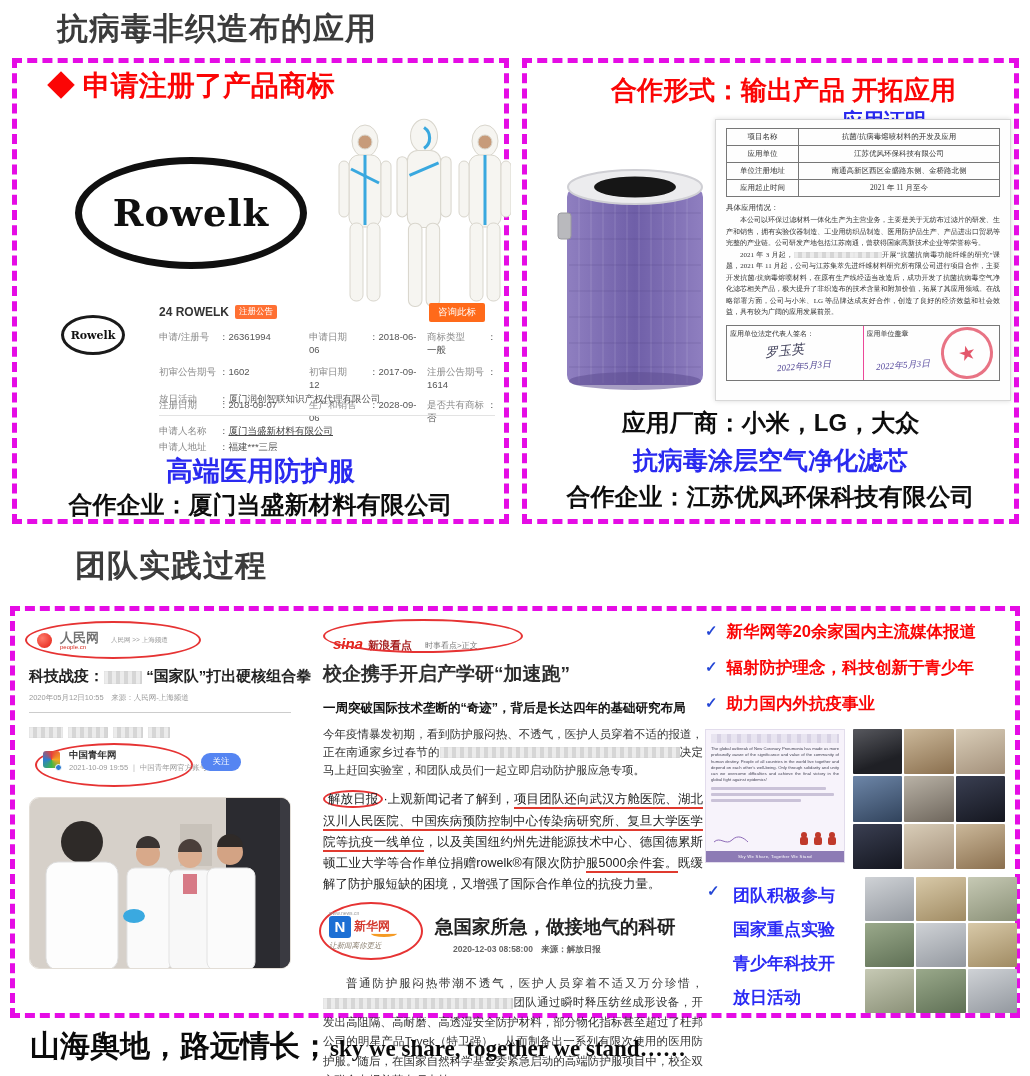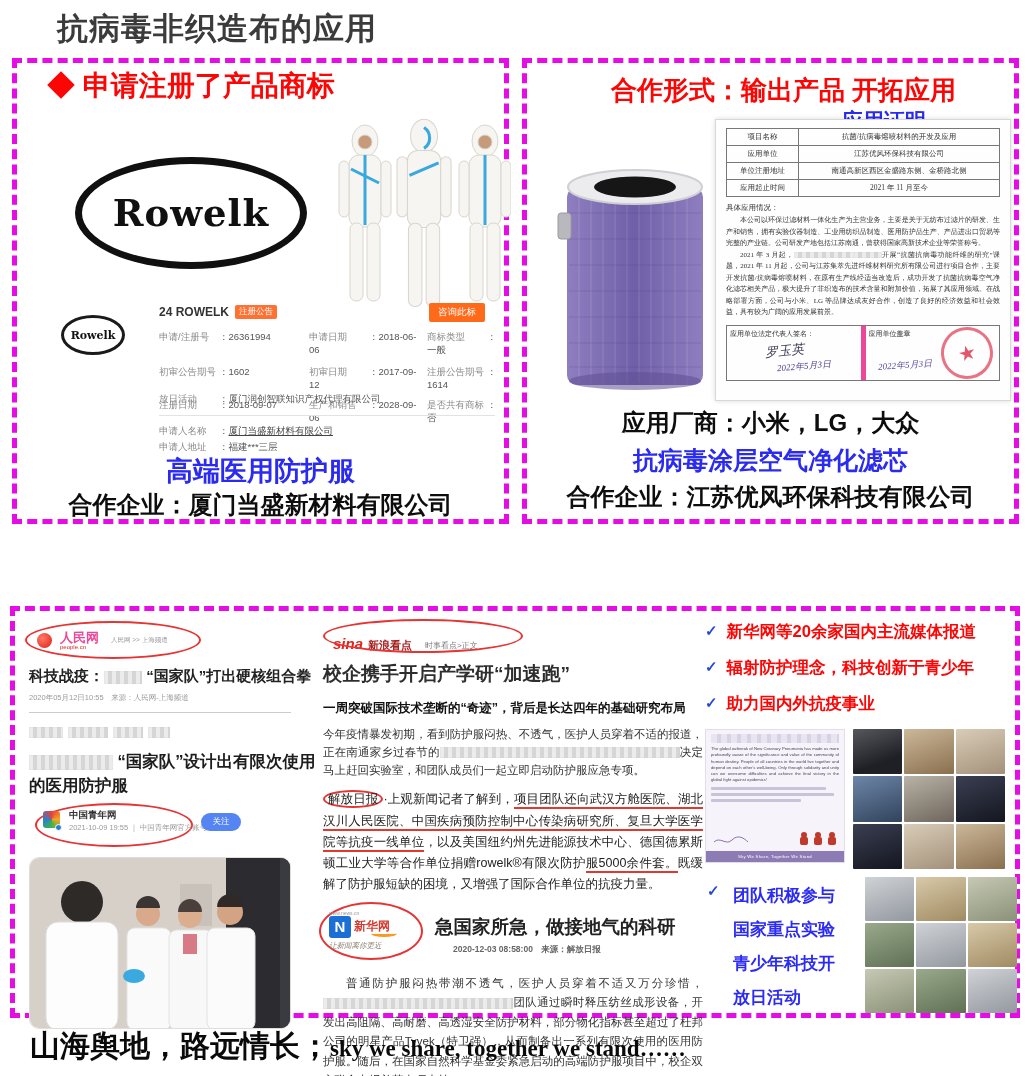--- a/index.html
+++ b/index.html
@@ -50,42 +50,42 @@
   .filter-wrap{position:absolute;left:30px;top:94px;}
   .doc{position:absolute;left:188px;top:56px;width:296px;height:282px;background:#fefefe;
       border:1px solid #d8d8d8;box-shadow:0 0 5px rgba(0,0,0,.15);padding:8px 10px;
       font-family:"Liberation Serif",serif;color:#333;}
   .doc-table{width:100%;border-collapse:collapse;font-size:7.5px;}
   .doc-table td{border:1px solid #777;padding:3px 4px;text-align:center;}
   .doc-table td.lab{width:72px;}
   .doc-intro{font-size:7.5px;margin:6px 0 2px;}
   .doc-para{font-size:7px;line-height:1.65;text-align:justify;text-indent:2em;}
   .doc-sig{display:flex;border:1px solid #777;margin-top:6px;height:56px;font-size:7px;}
-  .sig-left{flex:1;border-right:5px solid #ec4899;padding:3px;position:relative;}
+  .sig-left{flex:1;border-right:1px solid #ec4899;padding:3px;position:relative;}
   .sig-right{flex:1;padding:3px;position:relative;}
   .sig-name{position:absolute;left:38px;top:16px;font-size:13px;transform:rotate(-6deg);
       font-style:italic;color:#3a3a55;}
   .sig-date{position:absolute;left:50px;top:34px;font-size:9px;transform:rotate(-5deg);
       color:#4a3f8f;font-style:italic;}
   .stamp{position:absolute;right:6px;top:1px;width:52px;height:52px;border:3px solid rgba(222,56,80,.7);
       border-radius:50%;display:flex;align-items:center;justify-content:center;transform:rotate(-14deg);}
   .stamp-star{color:rgba(222,56,80,.85);font-size:20px;}
   .stamp-date{position:absolute;left:12px;top:33px;font-size:9px;color:#574a9e;font-style:italic;
       transform:rotate(-4deg);}
   .rb-mfr{top:344px;} .rb-caption{top:381px;font-size:25px;} .rb-partner{top:418px;}
 
   
   .col-left{position:absolute;left:14px;top:12px;width:294px;}
   .col-mid{position:absolute;left:308px;top:12px;width:380px;}
   .col-right{position:absolute;left:690px;top:10px;width:314px;}
   .circle-mark{position:absolute;border:2.5px solid #e63333;border-radius:50%;pointer-events:none;}
 
   .pm-row{position:relative;width:180px;height:34px;display:flex;align-items:center;gap:8px;padding-left:8px;}
   .pm-ball{width:15px;height:15px;border-radius:50%;background:radial-gradient(circle at 35% 35%,#ff7a6a,#e21d12);flex:0 0 auto;}
-  .pm-name{color:#ec4899;font-weight:bold;font-size:13px;line-height:1;}
+  .pm-name{color:#737373;font-weight:bold;font-size:13px;line-height:1;}
   .pm-sub{color:#d5281e;font-size:6px;}
   .pm-crumb{color:#999;font-size:6.5px;margin-left:4px;}
   .nl-h1{margin-top:10px;font-size:15px;font-weight:800;color:#222;width:300px;}
   .nl-date{margin-top:7px;font-size:7.5px;color:#9a9a9a;}
   .nl-hr{margin-top:9px;width:262px;border-top:1px solid #ccc;}
   .rd{display:inline-block;height:.8em;vertical-align:middle;border-radius:1px;
       background:repeating-linear-gradient(90deg,#ececec 0 4px,#d6d6d6 4px 8px);box-shadow:inset 0 0 1px #bbb;}
   .rd-row{margin-top:14px;display:flex;gap:5px;}
   .rd-row .rd{height:11px;}
   .nl-h2{margin-top:12px;font-size:16.5px;font-weight:800;color:#1d1d1d;width:302px;line-height:1.45;}
@@ -300,20 +300,21 @@
           <span class="stamp-date">2022年5月3日</span>
         </div>
       </div>
     </div>
 
     <div class="partner-line rb-mfr">应用厂商：小米，LG，大众</div>
     <div class="caption-blue rb-caption">抗病毒涂层空气净化滤芯</div>
     <div class="partner-line rb-partner">合作企业：江苏优风环保科技有限公司</div>
   </section>
 
+  <div class="sec-title t2">团队实践过程</div>
 
   <section class="dashed-box bottom-box">
 
     <div class="col-left">
       <div class="pm-row">
         <span class="circle-mark" style="left:-4px;top:-2px;width:176px;height:38px;"></span>
         <span class="pm-ball"></span>
         <span>
           <div class="pm-name">人民网</div>
           <div class="pm-sub">people.cn</div>
@@ -322,21 +323,20 @@
       </div>
       <div class="nl-h1"><span>科技战疫：</span><span class="rd" style="width:38px;height:13px;"></span> <span>“国家队”打出硬核组合拳</span></div>
       <div class="nl-date">2020年05月12日10:55　来源：人民网-上海频道</div>
       <div class="nl-hr"></div>
       <div class="rd-row">
           <span class="rd" style="width:34px"></span>
           <span class="rd" style="width:40px"></span>
           <span class="rd" style="width:30px"></span>
           <span class="rd" style="width:22px"></span>
         </div>
-      <div class="nl-h2"><span class="rd" style="width:84px;height:15px;"></span> <span>“国家队”设计出有限次使用的医用防护服</span></div>
       <div class="yt-row">
         <span class="circle-mark" style="left:6px;top:-4px;width:158px;height:44px;"></span>
         <span class="yt-avatar"></span>
         <span class="yt-dot"></span>
         <span class="yt-name">中国青年网</span>
         <span class="yt-meta">2021-10-09 19:55 ｜ 中国青年网官方账号</span>
         <span class="follow-btn">关注</span>
       </div>
       <div class="lab-photo">
         <svg width="262" height="172" viewBox="0 0 262 172">

